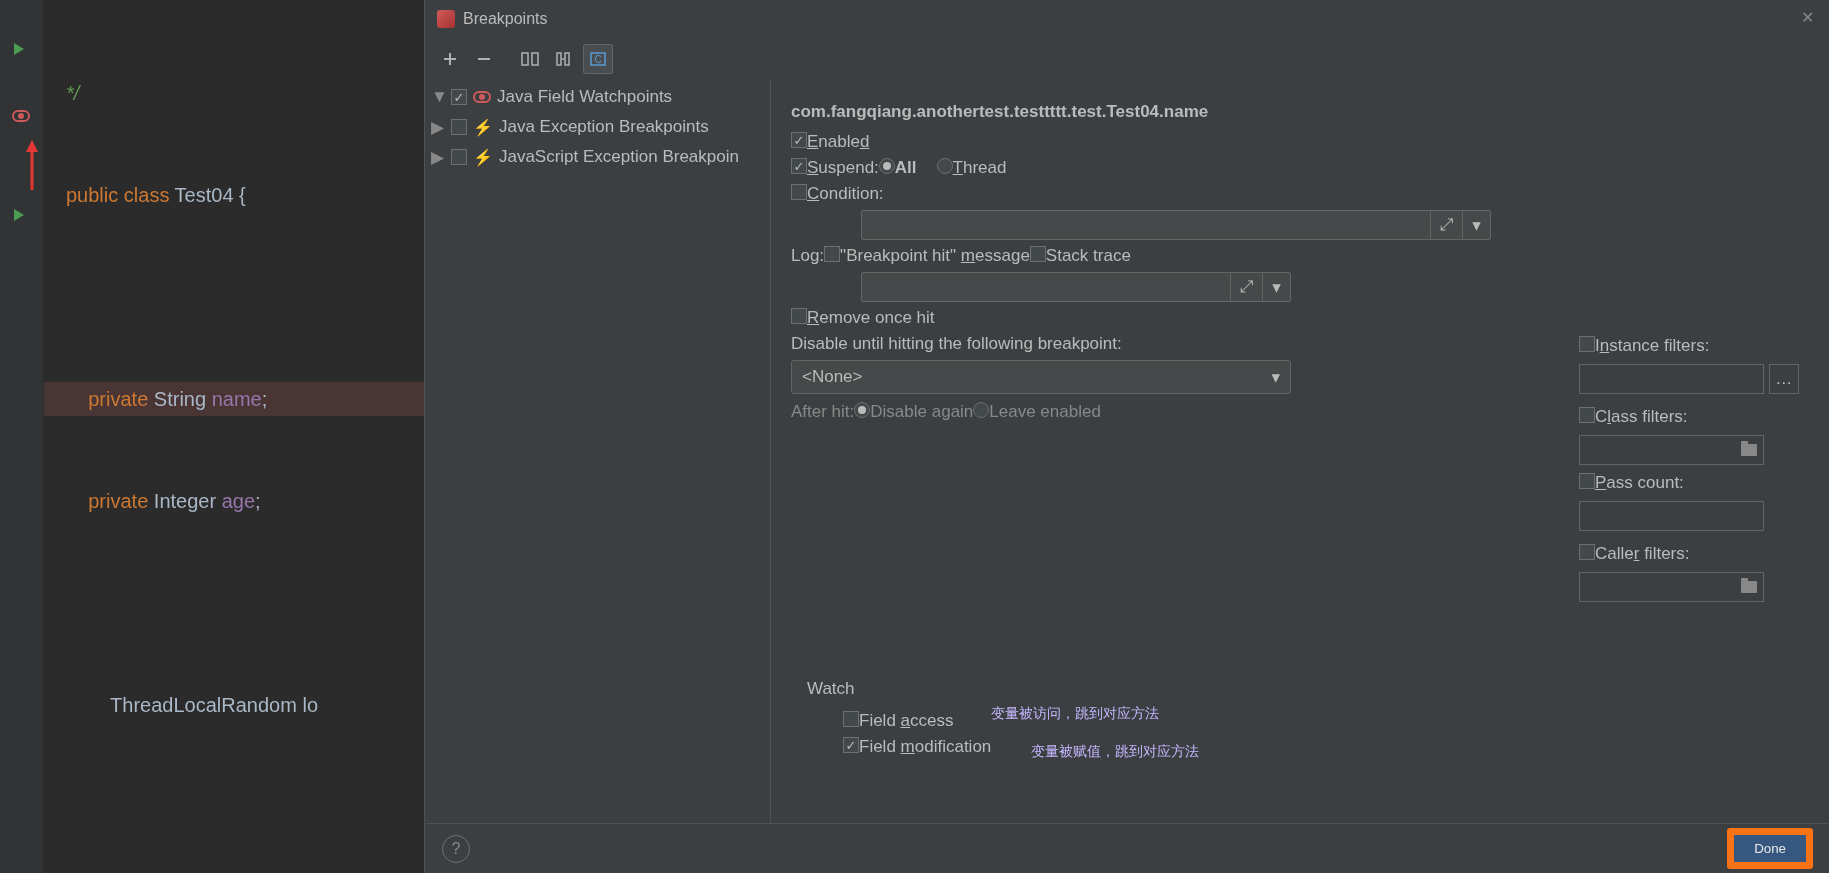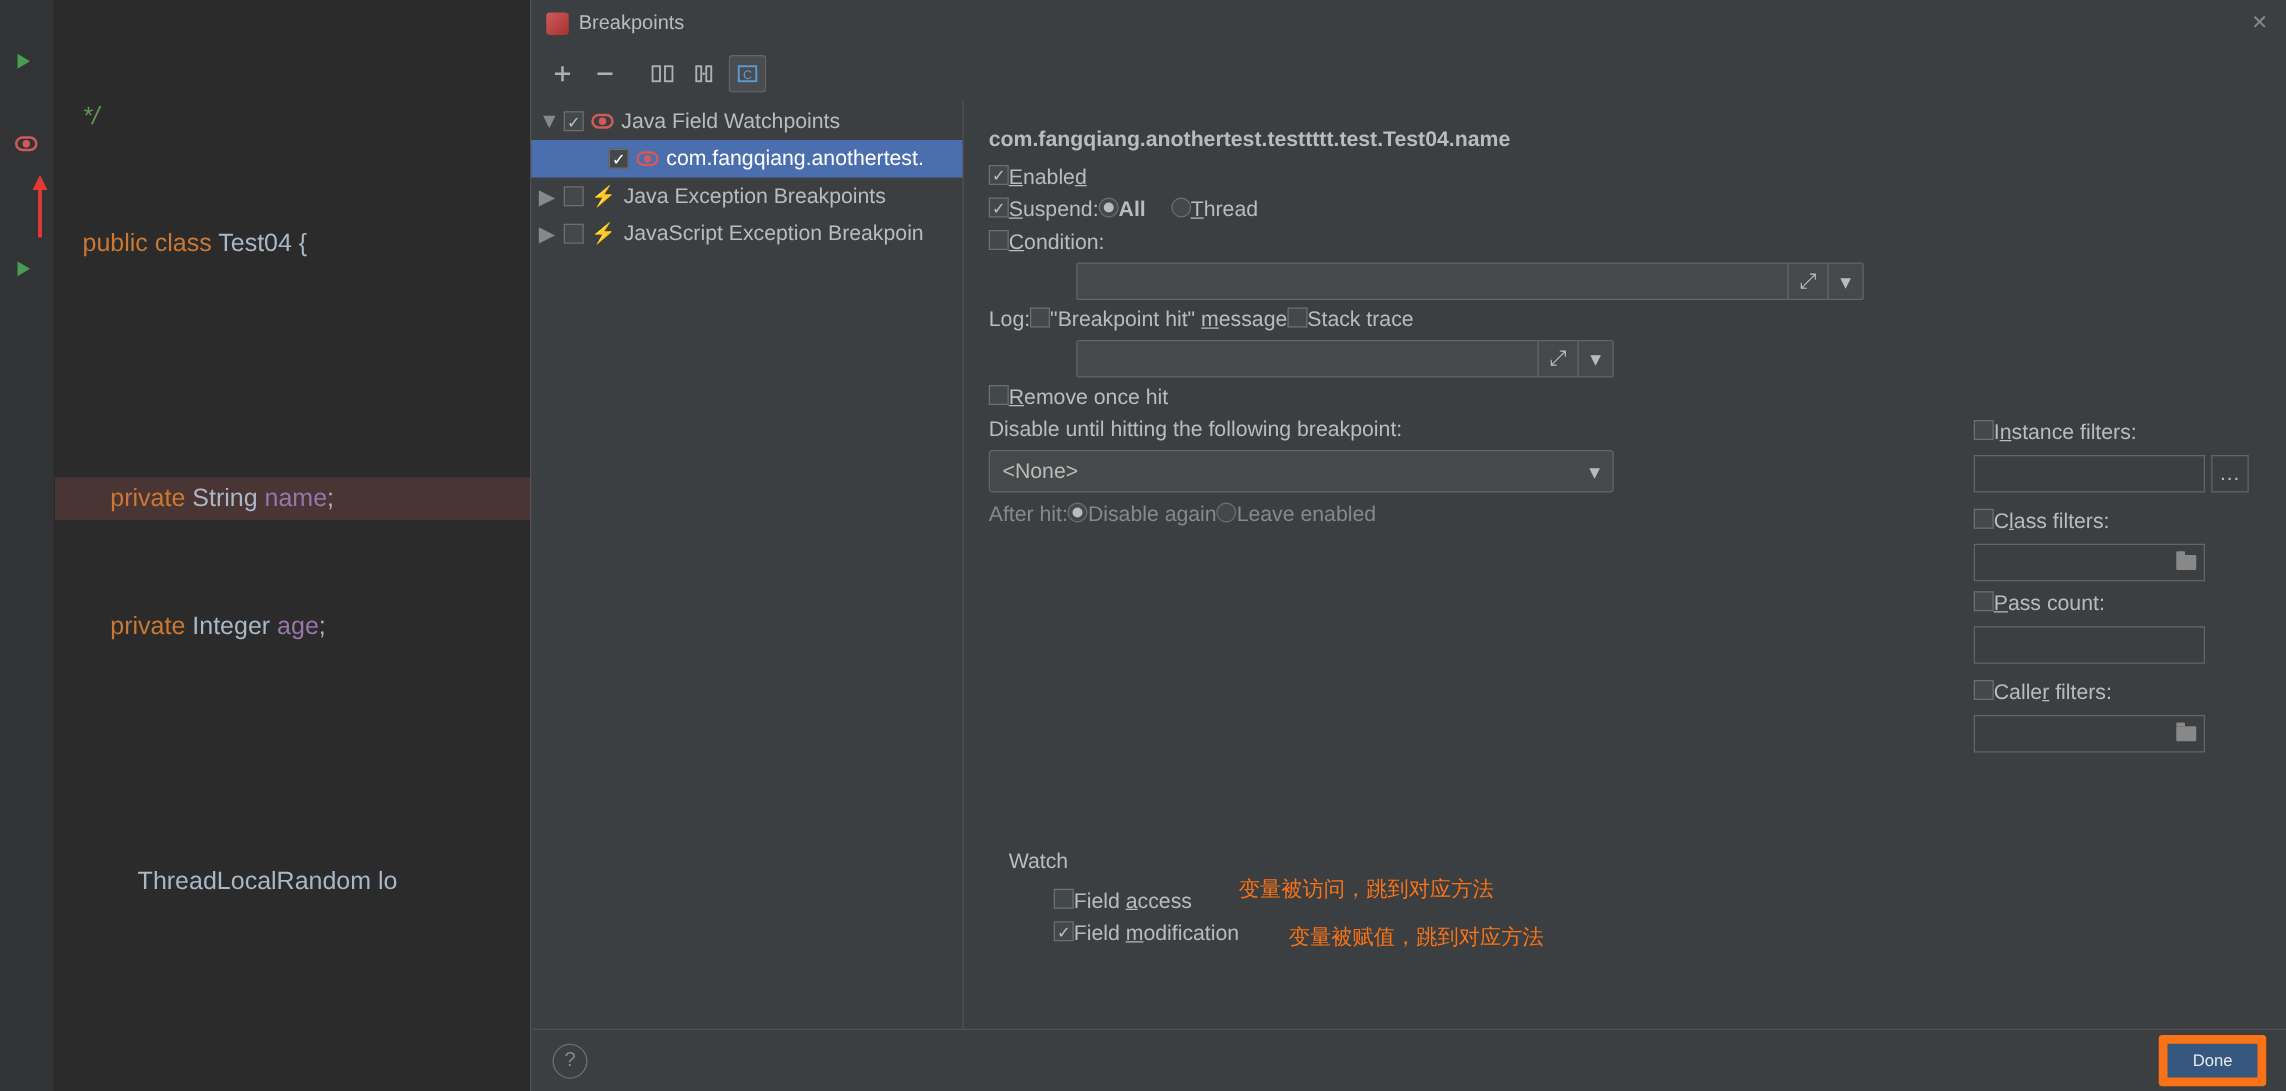--- a/index.html
+++ b/index.html
@@ -42,21 +42,21 @@
 .input-wide .dd { width:28px; border-left:1px solid #646464; display:flex; align-items:center; justify-content:center;}
 .select-box { background:#45494a; border:1px solid #646464; height:34px; width:500px; display:flex; align-items:center; padding:0 10px; justify-content:space-between; border-radius:3px;}
 .section-label { color:#888; margin-top:8px;}
 .filters { position:absolute; right:20px; top:250px; width:230px;}
 .filter-row { margin-bottom:8px;}
 .filter-input { background:#3c3f41; border:1px solid #646464; height:30px; width:185px; display:inline-block;}
 .sq-btn { width:30px; height:30px; border:1px solid #646464; background:#3c3f41; display:inline-flex; align-items:center; justify-content:center; vertical-align:top;}
 .folder-icon { width:16px; height:12px; background:#888; border-radius:1px; position:relative;}
 .folder-icon::before{content:"";position:absolute;top:-3px;left:0;width:7px;height:3px;background:#888;border-radius:1px 1px 0 0;}
 .watch-section { position:absolute; bottom:110px; left:20px;margin-left:16px;}
-.red-anno { color:#f97316; font-size:17px; position:absolute;}
+.red-anno { color:#c4b5fd; font-size:14px; position:absolute;}
 .footer { position:absolute; bottom:0; right:0; left:426px; height:50px; border-top:1px solid #515151; display:flex; align-items:center; padding:0 16px; background:#3c3f41;}
 .help-btn { width:28px; height:28px; border-radius:14px; border:1px solid #6e6e6e; display:flex; align-items:center; justify-content:center; color:#888;}
 .done-btn { margin-left:auto; background:#365880; border:7px solid #f97316; color:#e8e8e8; padding:6px 20px; border-radius:3px; cursor:pointer;}
 .u { text-decoration:underline;}
 .eye-icon{width:18px;height:12px;border:2px solid #d05a5a;border-radius:60% 60% 60% 60%/90% 90% 90% 90%;position:relative;display:inline-block;}
 .eye-icon::after{content:"";position:absolute;left:4px;top:1px;width:6px;height:6px;border-radius:50%;background:#d05a5a;}
 .bolt-icon{color:#ff6b35;font-size:16px;}
 .scrollbar-h{position:absolute;bottom:10px;left:8px;width:250px;height:12px;background:#4e5254;border-radius:3px;}
 </style>
 </head>
@@ -141,27 +141,20 @@
         </div>
     </div>
     <div class="dialog-body">
       <div class="tree-panel">
         <div class="tree-row">
           <span class="arrow">▼</span>
             <span class="chk on"></span>
           <span class="eye-icon"></span>
           <span>Java Field Watchpoints</span>
         </div>
-        <div class="tree-row sel">
-          <span class="indent1"></span>
-            <span class="arrow"></span>
-            <span class="chk on"></span>
-          <span class="eye-icon"></span>
-          <span>com.fangqiang.anothertest.</span>
-        </div>
         <div class="tree-row">
           <span class="arrow">▶</span>
             <span class="chk"></span>
           <span class="bolt-icon">⚡</span>
           <span>Java Exception Breakpoints</span>
         </div>
         <div class="tree-row">
           <span class="arrow">▶</span>
             <span class="chk"></span>
           <span class="bolt-icon">⚡</span>

